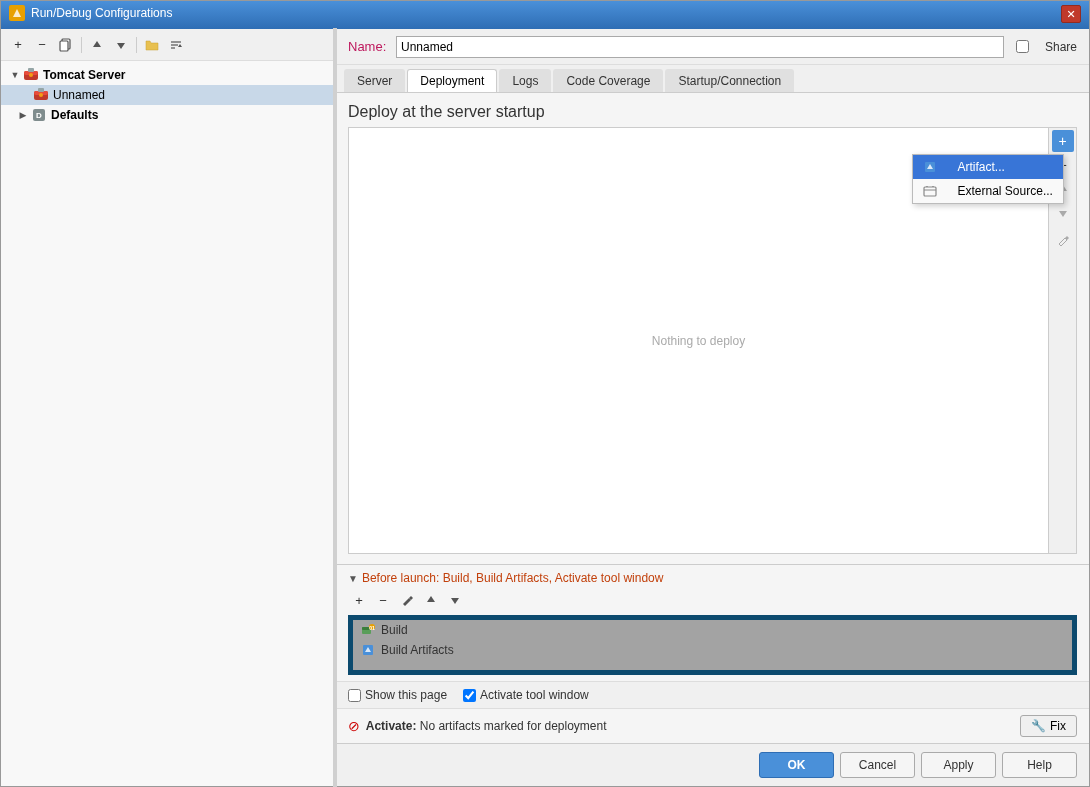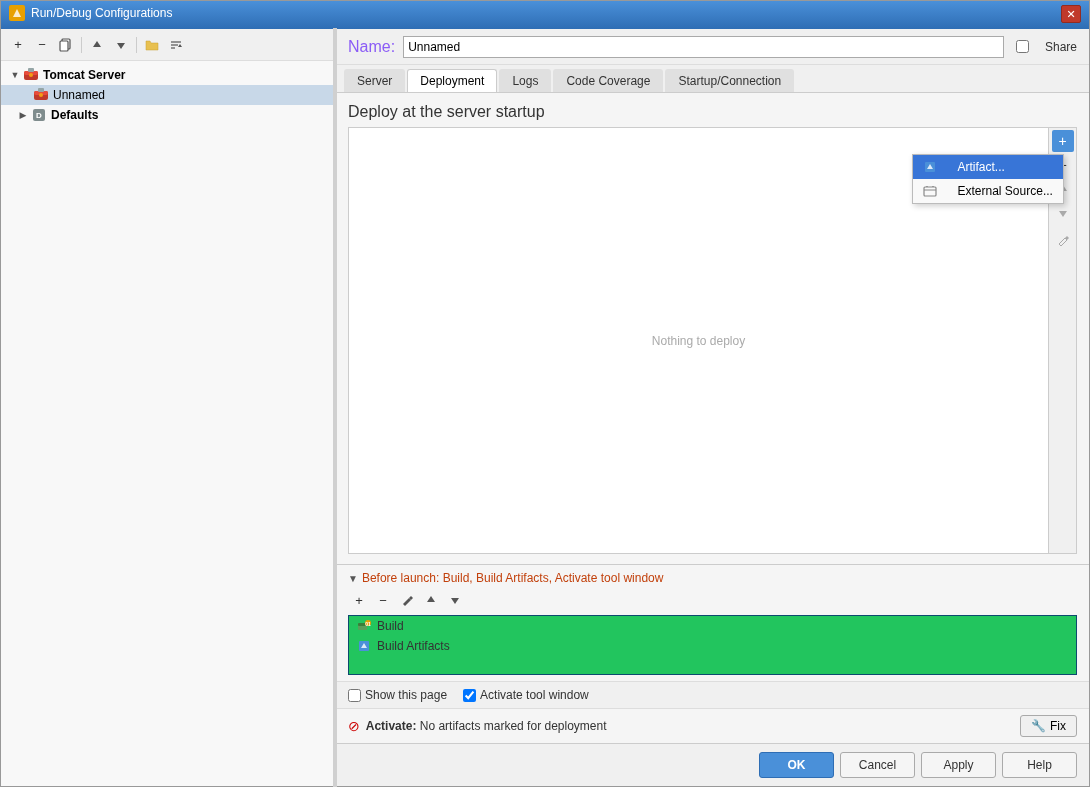--- a/index.html
+++ b/index.html
@@ -201,22 +201,22 @@
       display: flex;
       align-items: center;
       padding: 8px 12px;
       gap: 8px;
       background: #f0f0f0;
       border-bottom: 1px solid #ddd;
       height: 36px;
     }
 
     .name-label {
-      font-size: 16px;
-      color: #8b5cf6;
+      font-size: 13px;
+      color: #be185d;
       min-width: 40px;
     }
 
     .name-input {
       flex: 1;
       height: 22px;
       border: 1px solid #aaa;
       padding: 0 4px;
       font-size: 12px;
       background: white;
@@ -408,22 +408,22 @@
       color: #c2410c;
     }
 
     .before-launch-toolbar {
       display: flex;
       gap: 2px;
       margin-bottom: 4px;
     }
 
     .before-launch-list {
-      background: #22c55e;
-      border: 1px solid #0c4a6e;
+      background: #a3a3a3;
+      border: 5px solid #0c4a6e;
       min-height: 60px;
     }
 
     .bl-item {
       display: flex;
       align-items: center;
       padding: 3px 8px;
       gap: 6px;
       font-size: 12px;
       color: #333;

